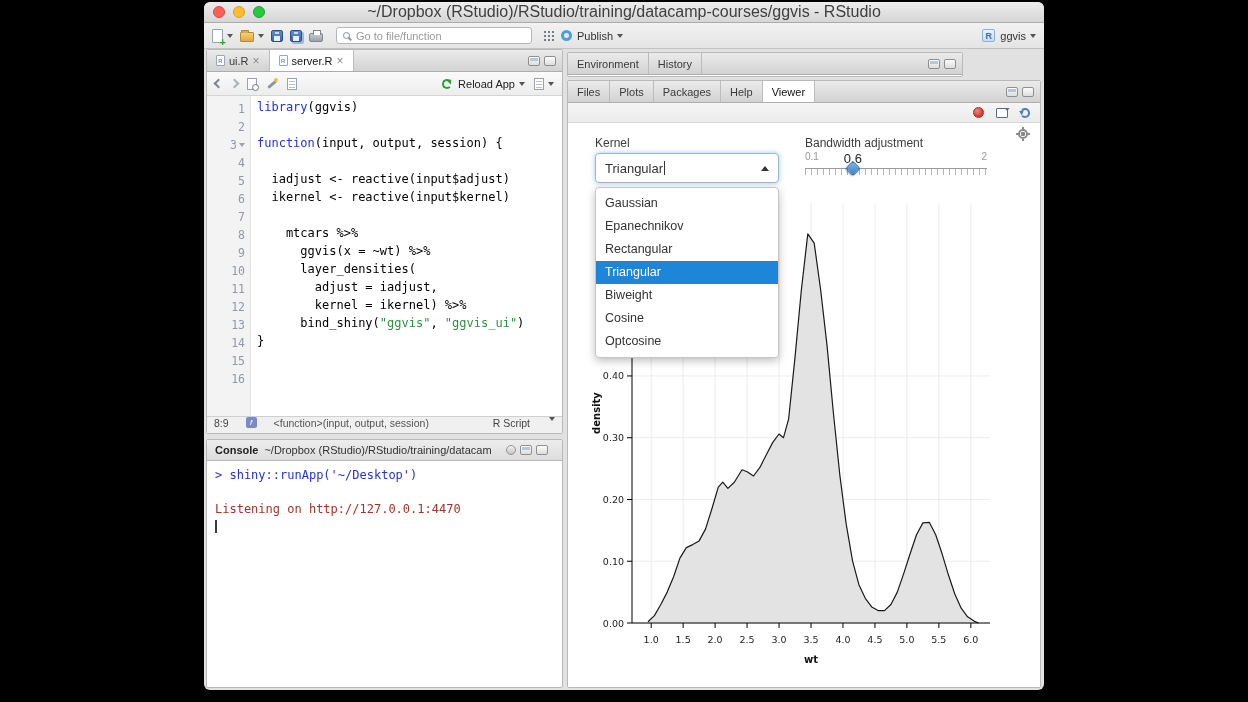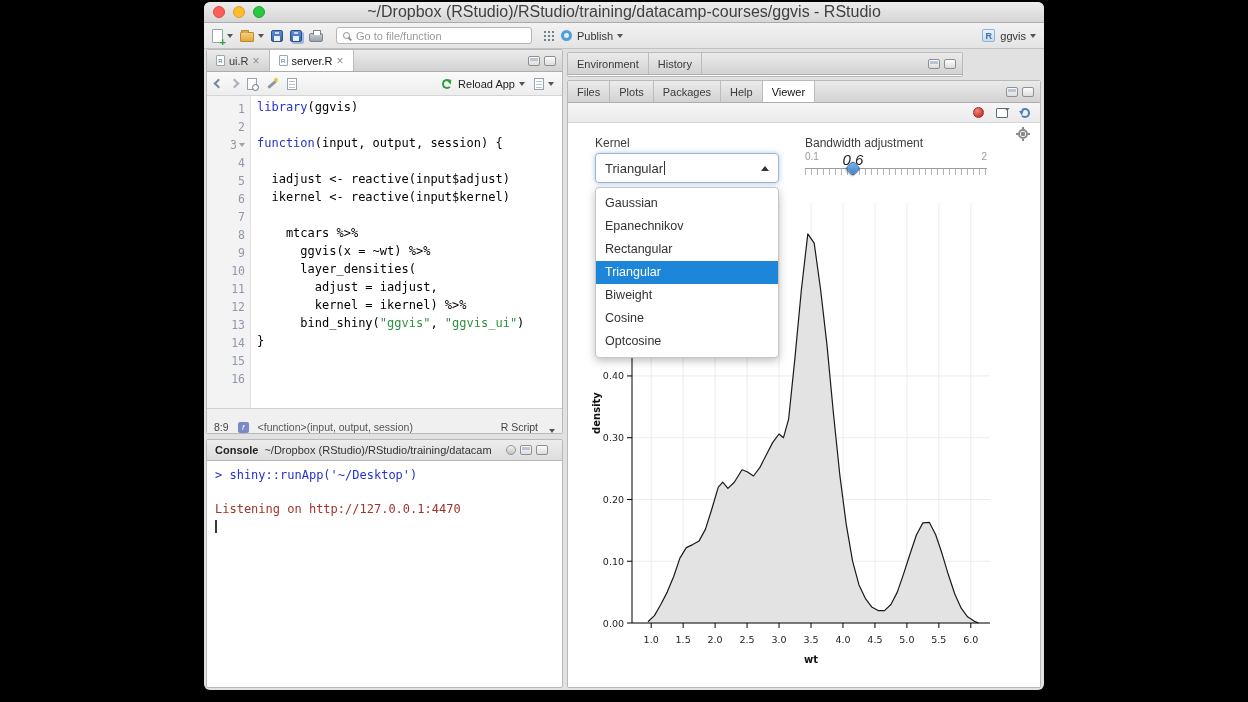--- a/index.html
+++ b/index.html
@@ -85,22 +85,22 @@
   .code-wrap{display:flex;height:322px;background:#fff;font-family:"DejaVu Sans Mono", monospace;font-size:12px;}
   .gutter{width:44px;background:#f3f3f3;border-right:1px solid #e2e2e2;padding-top:4px;}
   .gutter-row{height:18px;display:flex;justify-content:flex-end;align-items:center;padding-right:5px;color:var(--linenum);font-size:11.5px;}
   .fold-arrow{display:inline-block;width:0;height:0;border-left:3.5px solid transparent;border-right:3.5px solid transparent;border-top:4px solid #9aa5b1;margin-left:2px;}
   .code{flex:1;padding:4px 0 0 6px;overflow:hidden;}
   .code-row{height:18px;white-space:pre;color:#000;}
   .tok-kw{color:var(--kw);}
   .tok-str{color:var(--str);}
   .tok-pl{color:#000;}
 
-  .statusbar{position:absolute;left:0;right:0;bottom:0;height:25px;background:#f0f0f0;border-top:1px solid #d0d0d0;
-    display:flex;align-items:flex-end;gap:9px;padding:0 7px;font-size:10.5px;color:#444;}
+  .statusbar{position:absolute;left:0;right:0;bottom:0;height:17px;background:#f0f0f0;border-top:1px solid #d0d0d0;
+    display:flex;align-items:flex-start;gap:17px;padding:0 7px;font-size:10.5px;color:#444;}
   .i-scope{width:11px;height:11px;border-radius:2px;background:#7b89c8;color:#fff;font-size:8px;font-style:italic;display:flex;align-items:center;justify-content:center;flex:none;}
   .i-scope::after{content:"f";}
   .scope-text{color:#555;}
 
   
   .console-header{height:21px;background:linear-gradient(#ededed,#ddd);border-bottom:1px solid #b8b8b8;
     display:flex;align-items:center;gap:6px;padding:0 8px;}
   .console-title{font-weight:bold;font-size:11px;color:#222;}
   .console-path{font-size:11px;color:#333;white-space:nowrap;overflow:hidden;text-overflow:ellipsis;max-width:230px;}
   .console-body{padding:7px 8px;font-family:"DejaVu Sans Mono", monospace;font-size:12px;}
@@ -128,21 +128,21 @@
   .caret-up{margin-left:auto;width:0;height:0;border-left:4px solid transparent;border-right:4px solid transparent;border-bottom:5px solid #333;}
   .dropdown{position:absolute;left:27px;top:64px;width:184px;background:#fff;border:1px solid #c6c6c6;border-radius:4px;
     box-shadow:0 3px 9px rgba(0,0,0,.25);padding:4px 0;z-index:20;}
   .dd-item{height:23px;line-height:23px;padding:0 9px;font-size:12.5px;color:#333;}
   .dd-item.selected{background:var(--accent);color:#fff;}
 
   .slider{position:absolute;left:237px;top:28px;width:182px;height:38px;}
   .slider-minmax{position:absolute;top:0;font-size:10px;color:#999;}
   .slider-minmax.min{left:0;}
   .slider-minmax.max{right:0;}
-  .slider-val{position:absolute;top:0;transform:translateX(-50%);font-size:15px;color:#222;font-style:italic;}
+  .slider-val{position:absolute;top:0;transform:translateX(-50%);font-size:13px;color:#222;}
   .slider-track{position:absolute;left:0;right:0;top:17px;height:7px;border-top:1px solid #9a9a9a;
     background:repeating-linear-gradient(90deg,#b4b4b4 0 1px, transparent 1px 6px);}
   .slider-handle{position:absolute;top:12px;width:11px;height:11px;transform:translateX(-50%) rotate(45deg);
     background:linear-gradient(135deg,#7db6ea,#3c7fc4);border:1px solid #2f6cb0;border-radius:3px;box-shadow:0 1px 2px rgba(0,0,0,.35);}
 
   .gear-icon{position:absolute;right:10px;top:4px;width:14px;height:14px;}
   .gear-icon::before{content:"";position:absolute;inset:2px;border:2px solid #8a8a8a;border-radius:50%;}
   .gear-icon::after{content:"";position:absolute;width:4px;height:4px;left:5px;top:5px;background:#8a8a8a;border-radius:1px;
     box-shadow:0 -6px 0 -1px #8a8a8a, 0 6px 0 -1px #8a8a8a, -6px 0 0 -1px #8a8a8a, 6px 0 0 -1px #8a8a8a;}
 

